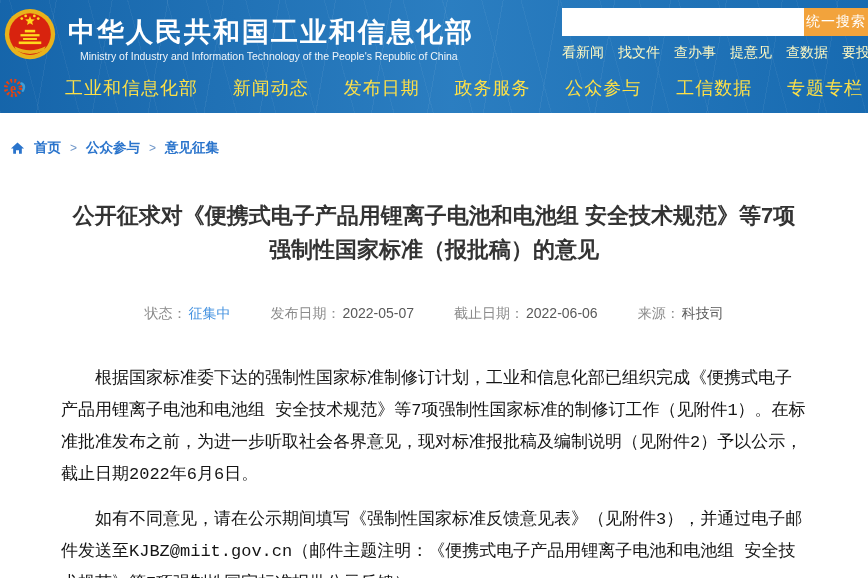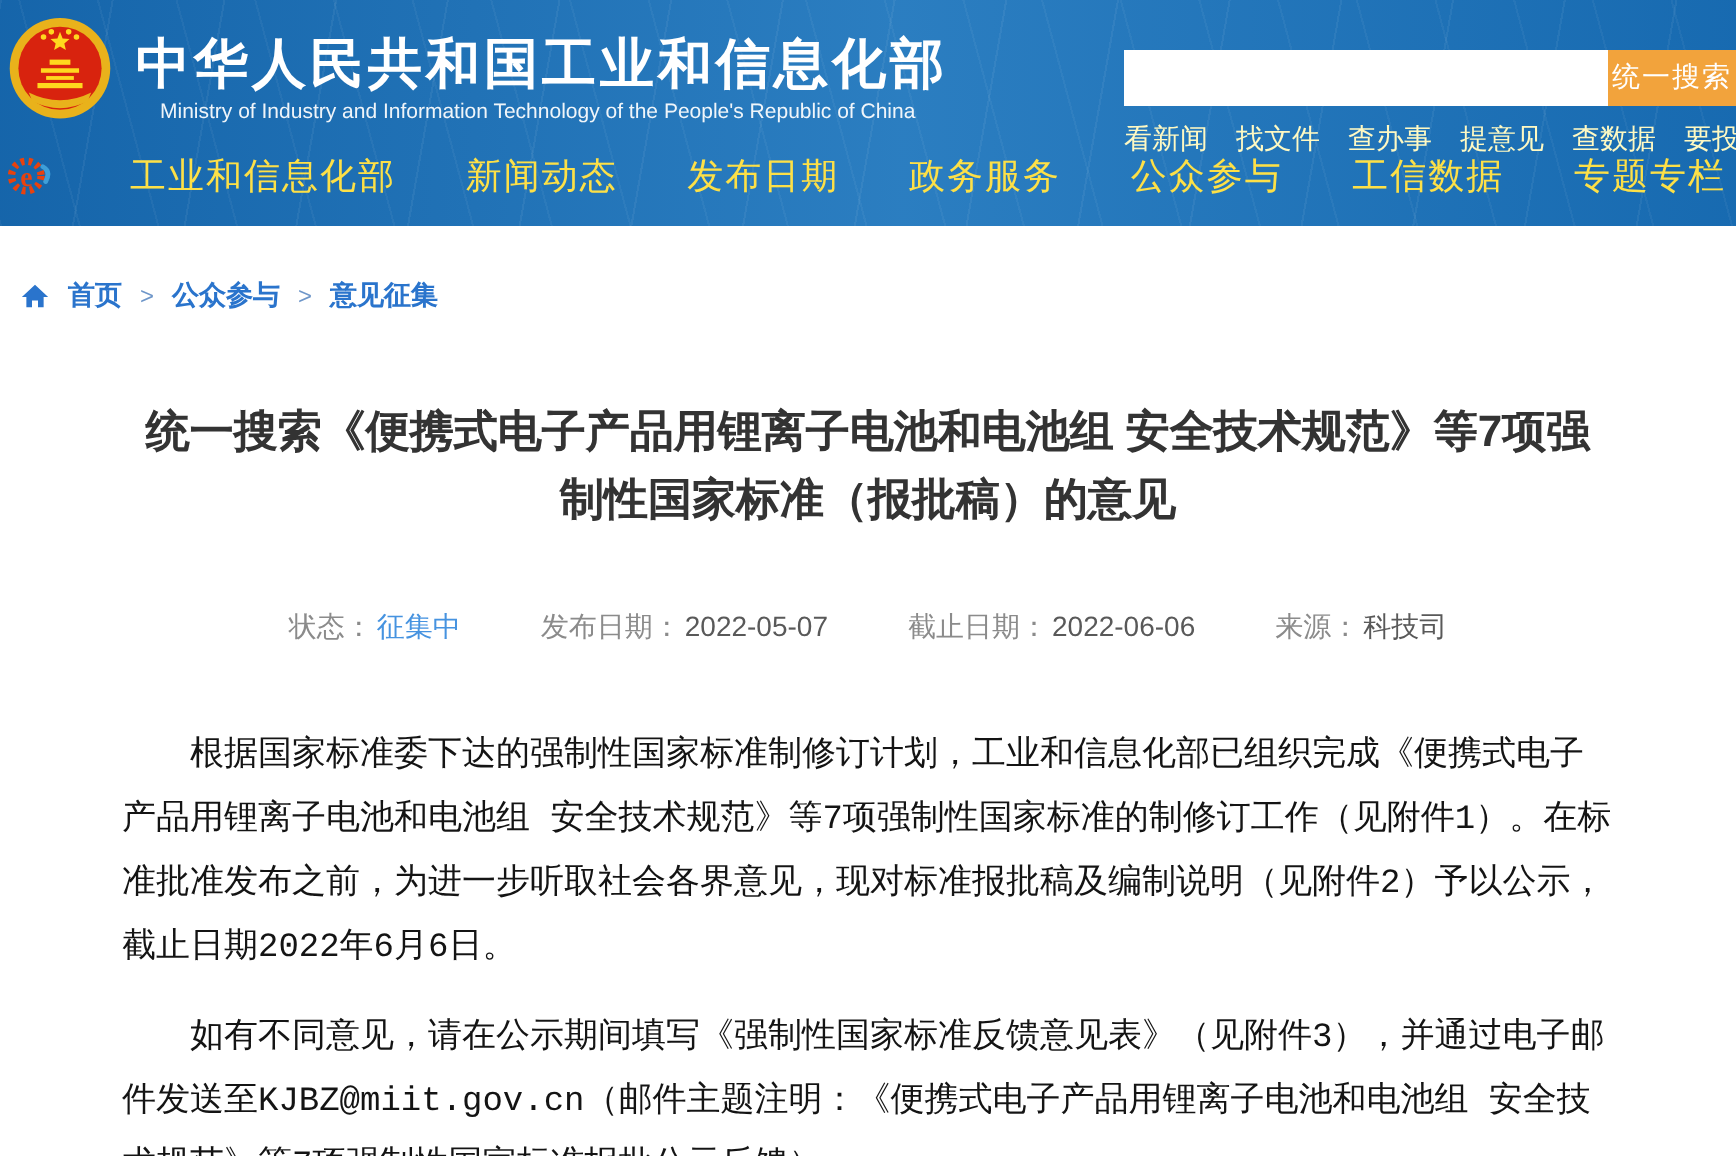--- a/index.html
+++ b/index.html
@@ -13,21 +13,21 @@
       repeating-linear-gradient(100deg, rgba(255,255,255,0.055) 0 1px, transparent 1px 55px),
       repeating-linear-gradient(75deg, rgba(255,255,255,0.045) 0 1px, transparent 1px 38px),
       linear-gradient(90deg, rgba(8,62,124,0.28), rgba(255,255,255,0.07) 52%, rgba(8,62,124,0.18));
   }
   .banner { position: relative; z-index: 1; height: 62px; display: flex; align-items: flex-end; padding: 5px 0 0 4px; }
   .emblem { width: 52px; height: 54px; flex: 0 0 auto; }
   .titles { margin-left: 12px; color: #fff; }
   .site-name { font-size: 27px; font-weight: bold; letter-spacing: 2px; margin-top: 6px; line-height: 1.2; white-space: nowrap; }
   .site-en { font-size: 10.5px; opacity: .93; margin-top: 2px; white-space: nowrap; margin-left: 12px; }
 
-  .search-area { position: absolute; top: 25px; right: 0; width: 306px; z-index: 2; }
+  .search-area { position: absolute; top: 8px; right: 0; width: 306px; z-index: 2; }
   .search-row { display: flex; height: 28px; }
   .search-input { flex: 1; border: none; outline: none; background: #fff; padding: 0 8px; font-size: 14px; min-width: 0; }
   .search-btn { width: 64px; border: none; background: #f2a33c; color: #fff; font-size: 14px;
     letter-spacing: 1px; white-space: nowrap; cursor: pointer; padding: 0 1px; }
   .quick-links { display: flex; gap: 14px; margin-top: 8px; font-size: 14px; }
   .quick-links a { color: #fef9c3; text-decoration: none; white-space: nowrap; }
 
   .nav { position: relative; z-index: 1; height: 51px; display: flex; align-items: center; padding: 0 5px 0 3px; }
   .nav-logo { width: 24px; height: 24px; flex: 0 0 auto; }
   .nav-list { flex: 1; display: flex; justify-content: space-between; margin-left: 38px; list-style: none; }
@@ -119,21 +119,21 @@
     </svg>
   </span>
   <a class="crumb">首页</a>
   <span class="crumb-sep">&gt;</span>
   <a class="crumb">公众参与</a>
   <span class="crumb-sep">&gt;</span>
   <a class="crumb">意见征集</a>
 </div>
 
 <div class="article">
-  <h1 class="article-title">统一搜索《便携式电子产品用锂离子电池和电池组 安全技术规范》等7项强制性国家标准（报批稿）的意见</h1>
+  <h1 class="article-title">公开征求对《便携式电子产品用锂离子电池和电池组 安全技术规范》等7项强制性国家标准（报批稿）的意见</h1>
 
   <div class="meta">
     <span>
       <span>状态：</span><span class="val status-val">征集中</span>
     </span>
     <span>
       <span>发布日期：</span><span class="val">2022-05-07</span>
     </span>
     <span>
       <span>截止日期：</span><span class="val">2022-06-06</span>

